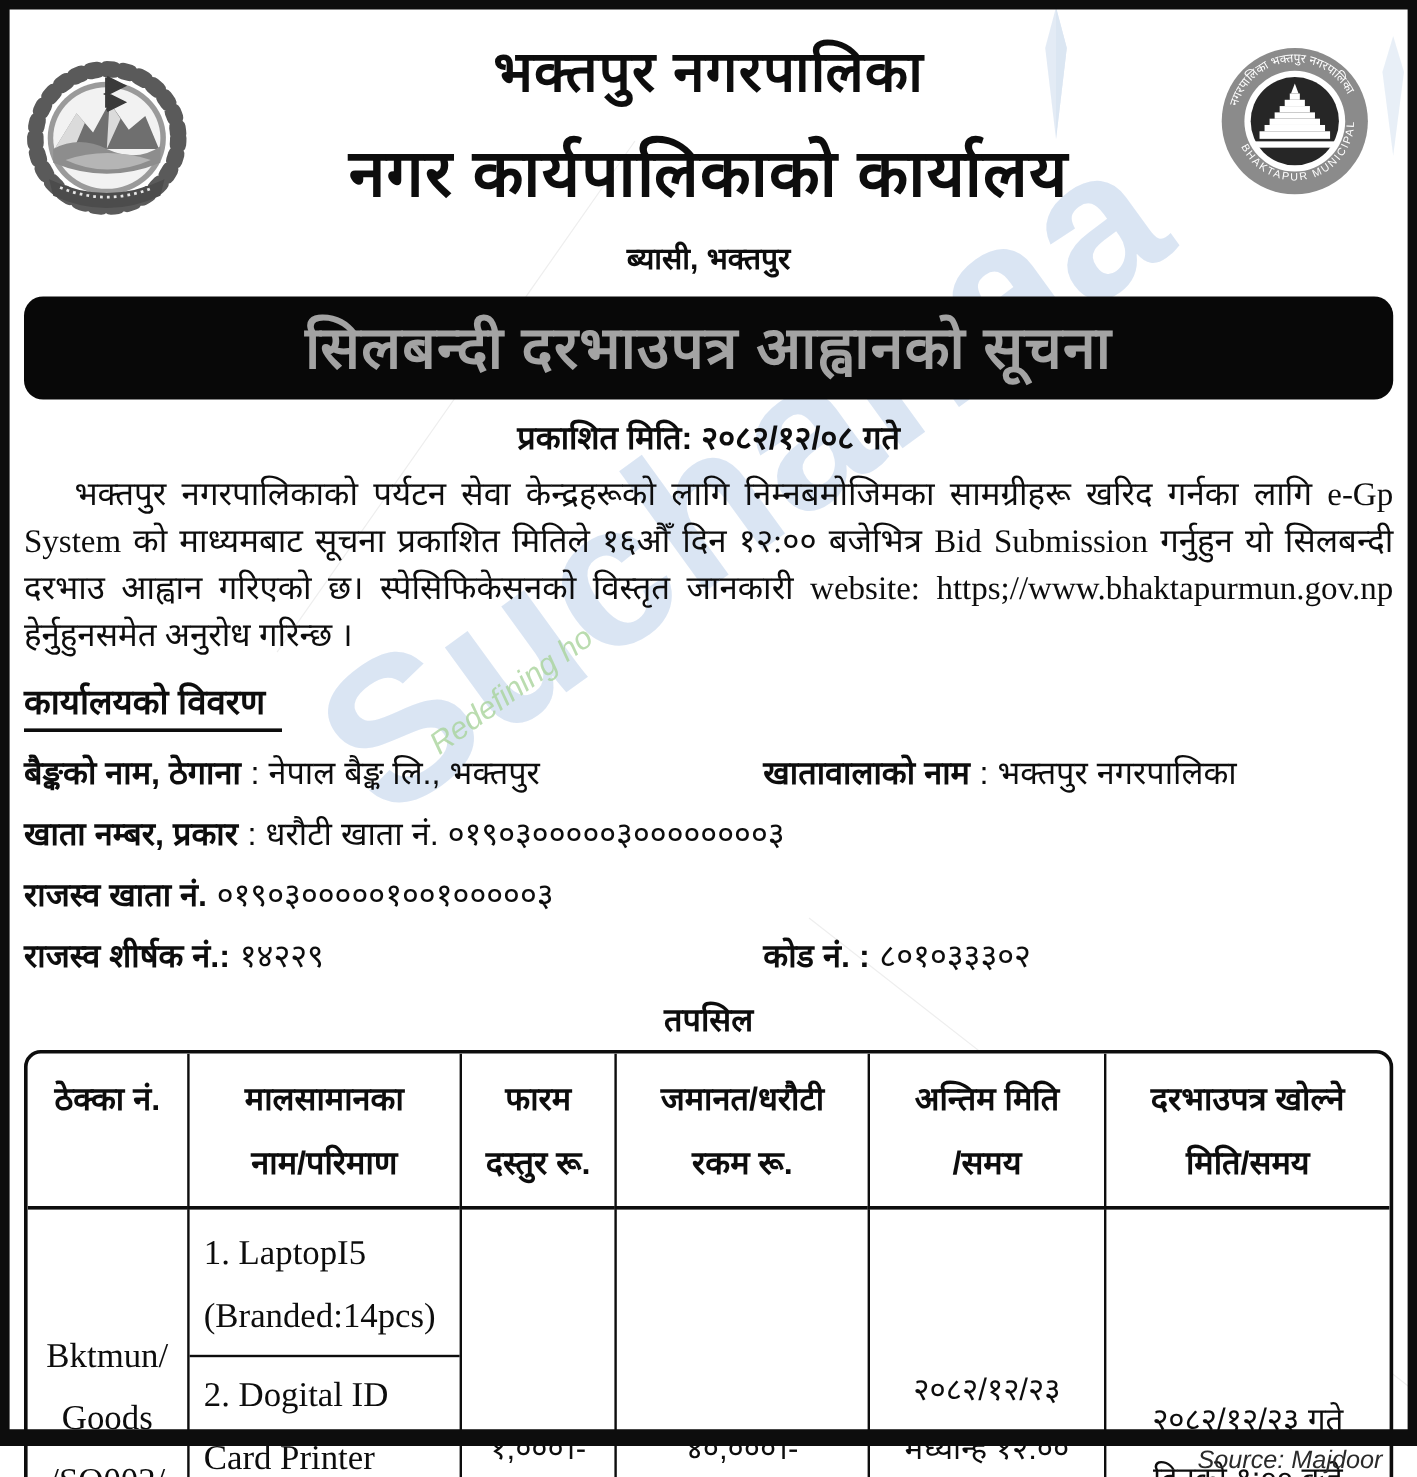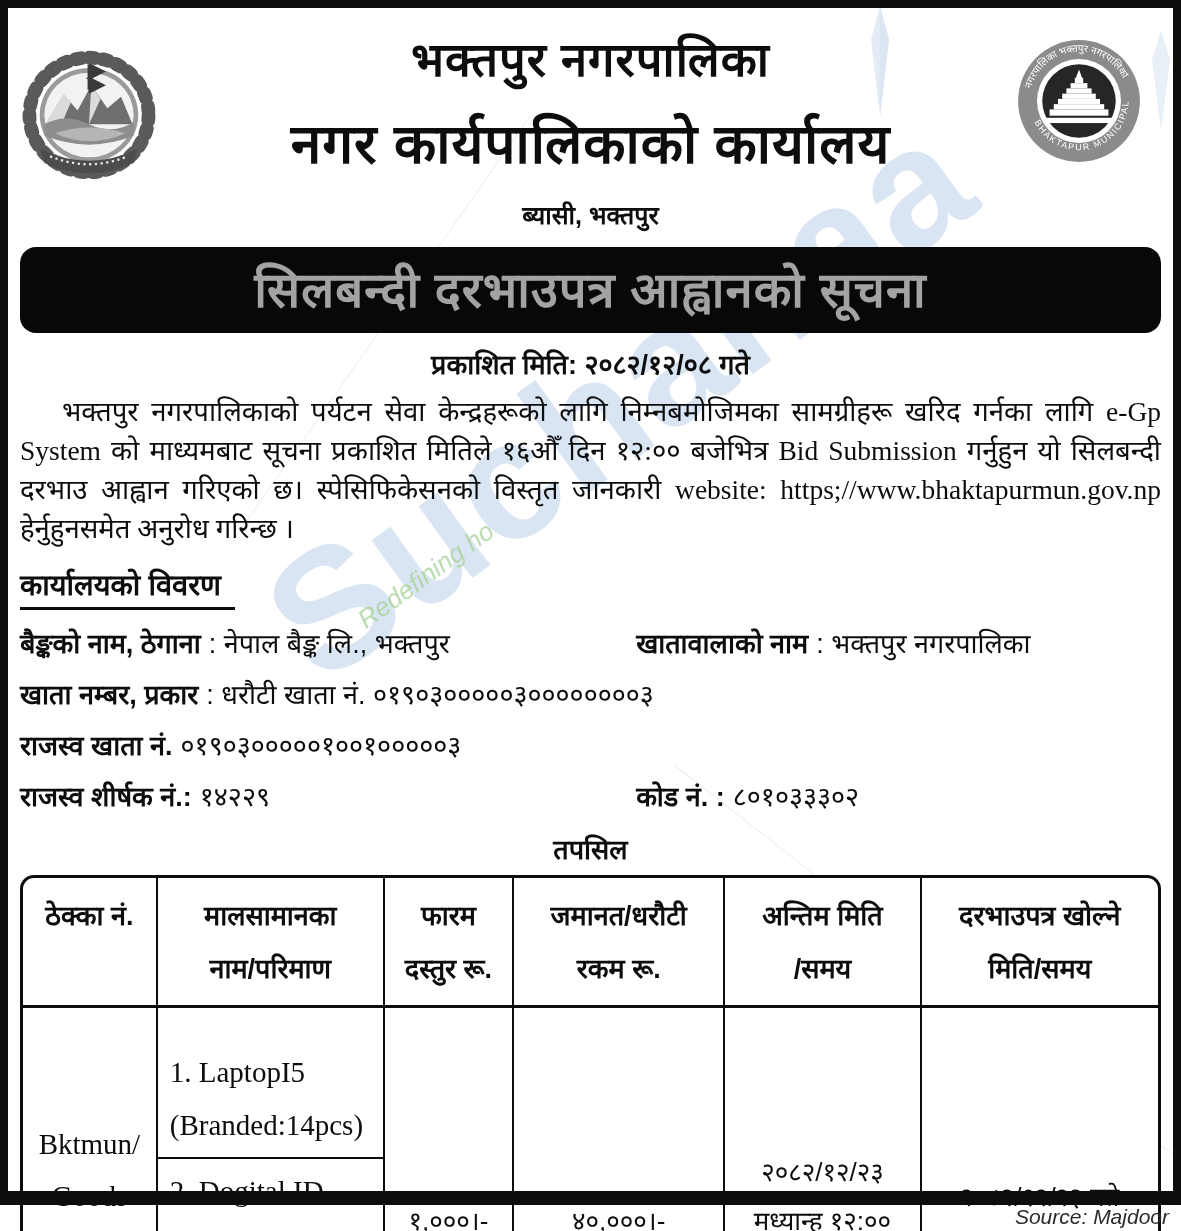--- a/index.html
+++ b/index.html
@@ -71,24 +71,24 @@
     border-bottom:3px solid #0d0d0d; font-weight:bold; font-size:27px; text-align:center;
     white-space:pre-line; line-height:1.95; padding-top:12px; padding-bottom:10px;
     display:block;
   }
   .bc { display:flex; align-items:center; justify-content:center; text-align:center;
         white-space:pre-line; min-height:300px; }
   .latin { font-family:"Liberation Serif","DejaVu Serif",serif; font-size:29px; line-height:1.8; }
   .dev { font-size:26px; line-height:1.9; }
   .items-cell { padding:0; display:flex; flex-direction:column; }
   .item-1 { padding:10px 12px 6px 12px; border-bottom:2.5px solid #0d0d0d; text-align:left;
-            white-space:pre-line;margin-top:28px; }
+            white-space:pre-line; }
   .item-2 { padding:6px 12px 10px 12px; flex:1; text-align:left; white-space:pre-line; }
 
-  .source { position:absolute; right:12px; bottom:2px; z-index:5;
+  .source { position:absolute; right:29px; bottom:2px; z-index:5;
             font-size:21px; font-style:italic; color:#2a2a2a; }
 </style>
 </head>
 <body>
 
 <div class="page">
 
   <div class="wm wm-brand" style="left:230px; top:560px; color:#aec6e6; transform:rotate(-36deg); transform-origin:left top;">Suchanaa</div>
   <div class="wm wm-brand" style="left:360px; top:1460px; color:#aec6e6; transform:rotate(-36deg); transform-origin:left top;">Suchanaa</div>
   <div class="wm wm-tag" style="left:352px; top:610px; color:#a9d49c; transform:rotate(-36deg); transform-origin:left top;">Redefining ho</div>

